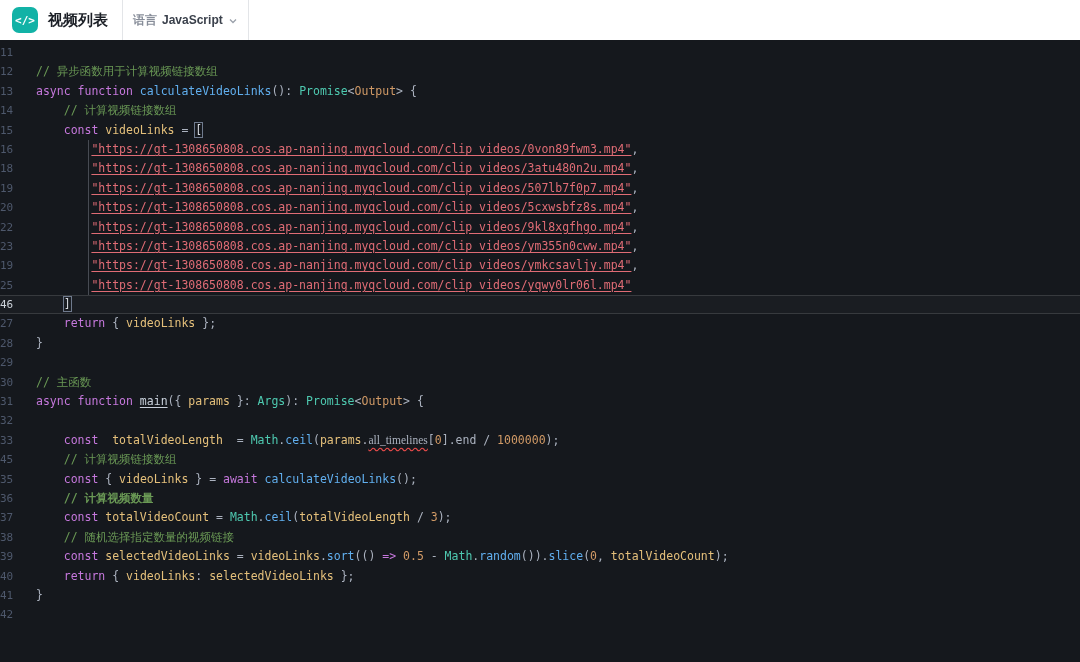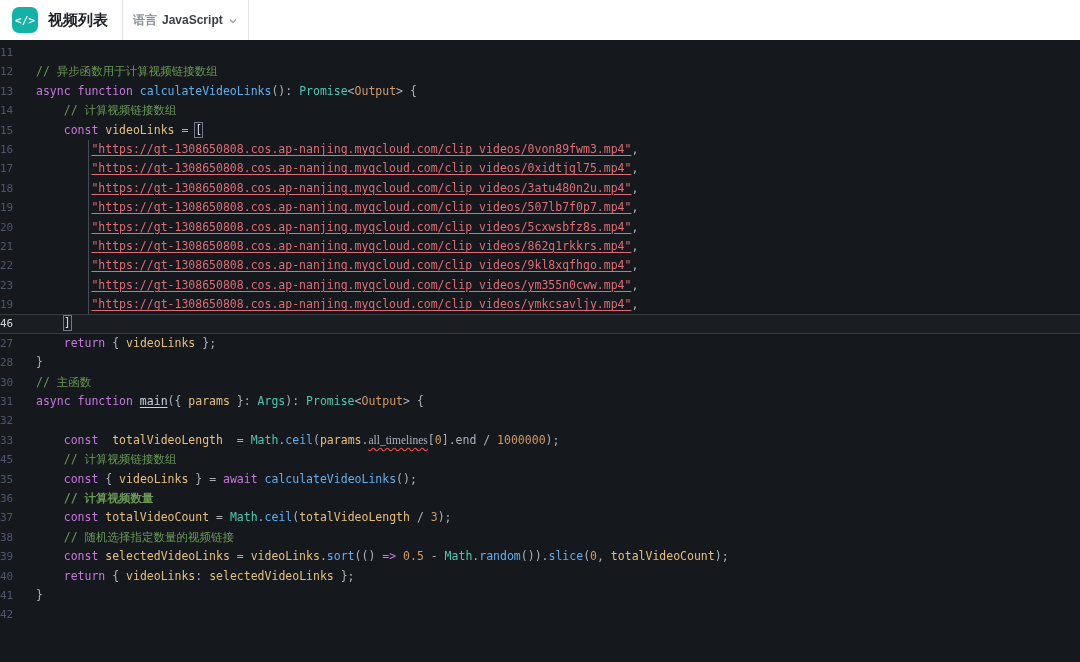--- a/index.html
+++ b/index.html
@@ -91,62 +91,62 @@
       </div>
       <div class="line">
         <span class="gutter">15</span>
         <span class="code"><span class="tok tok-plain" style="color: rgb(171, 178, 191);">    </span><span class="tok tok-keyword" style="color: rgb(198, 120, 221);">const </span><span class="tok tok-variable" style="color: rgb(229, 192, 123);">videoLinks</span><span class="tok tok-plain" style="color: rgb(171, 178, 191);"> = </span><span class="tok tok-bracket" style="color: rgb(215, 218, 224);">[</span></span>
       </div>
       <div class="line guide">
         <span class="gutter">16</span>
         <span class="code"><span class="tok tok-plain" style="color: rgb(171, 178, 191);">        </span><span class="tok tok-string" style="color: rgb(224, 108, 117);">"https://gt-1308650808.cos.ap-nanjing.myqcloud.com/clip_videos/0von89fwm3.mp4"</span><span class="tok tok-plain" style="color: rgb(171, 178, 191);">,</span></span>
       </div>
       <div class="line guide">
-        <span class="gutter">17</span>
-        <span class="code"><span class="tok tok-plain" style="color: rgb(171, 178, 191);">        </span><span class="tok tok-string" style="color: rgb(224, 108, 117);">"https://gt-1308650808.cos.ap-nanjing.myqcloud.com/clip_videos/0xidtjgl75.mp4"</span><span class="tok tok-plain" style="color: rgb(171, 178, 191);">,</span></span>
-      </div>
-      <div class="line guide">
         <span class="gutter">18</span>
         <span class="code"><span class="tok tok-plain" style="color: rgb(171, 178, 191);">        </span><span class="tok tok-string" style="color: rgb(224, 108, 117);">"https://gt-1308650808.cos.ap-nanjing.myqcloud.com/clip_videos/3atu480n2u.mp4"</span><span class="tok tok-plain" style="color: rgb(171, 178, 191);">,</span></span>
       </div>
       <div class="line guide">
         <span class="gutter">19</span>
         <span class="code"><span class="tok tok-plain" style="color: rgb(171, 178, 191);">        </span><span class="tok tok-string" style="color: rgb(224, 108, 117);">"https://gt-1308650808.cos.ap-nanjing.myqcloud.com/clip_videos/507lb7f0p7.mp4"</span><span class="tok tok-plain" style="color: rgb(171, 178, 191);">,</span></span>
       </div>
       <div class="line guide">
         <span class="gutter">20</span>
         <span class="code"><span class="tok tok-plain" style="color: rgb(171, 178, 191);">        </span><span class="tok tok-string" style="color: rgb(224, 108, 117);">"https://gt-1308650808.cos.ap-nanjing.myqcloud.com/clip_videos/5cxwsbfz8s.mp4"</span><span class="tok tok-plain" style="color: rgb(171, 178, 191);">,</span></span>
-      </div>
-      <div class="line guide">
-        <span class="gutter">21</span>
-        <span class="code"><span class="tok tok-plain" style="color: rgb(171, 178, 191);">        </span><span class="tok tok-string" style="color: rgb(224, 108, 117);">"https://gt-1308650808.cos.ap-nanjing.myqcloud.com/clip_videos/862g1rkkrs.mp4"</span><span class="tok tok-plain" style="color: rgb(171, 178, 191);">,</span></span>
       </div>
       <div class="line guide">
         <span class="gutter">22</span>
         <span class="code"><span class="tok tok-plain" style="color: rgb(171, 178, 191);">        </span><span class="tok tok-string" style="color: rgb(224, 108, 117);">"https://gt-1308650808.cos.ap-nanjing.myqcloud.com/clip_videos/9kl8xgfhgo.mp4"</span><span class="tok tok-plain" style="color: rgb(171, 178, 191);">,</span></span>
       </div>
       <div class="line guide">
         <span class="gutter">23</span>
         <span class="code"><span class="tok tok-plain" style="color: rgb(171, 178, 191);">        </span><span class="tok tok-string" style="color: rgb(224, 108, 117);">"https://gt-1308650808.cos.ap-nanjing.myqcloud.com/clip_videos/ym355n0cww.mp4"</span><span class="tok tok-plain" style="color: rgb(171, 178, 191);">,</span></span>
       </div>
       <div class="line guide">
         <span class="gutter">19</span>
         <span class="code"><span class="tok tok-plain" style="color: rgb(171, 178, 191);">        </span><span class="tok tok-string" style="color: rgb(224, 108, 117);">"https://gt-1308650808.cos.ap-nanjing.myqcloud.com/clip_videos/ymkcsavljy.mp4"</span><span class="tok tok-plain" style="color: rgb(171, 178, 191);">,</span></span>
       </div>
+      <div class="line guide">
+        <span class="gutter">25</span>
+        <span class="code"><span class="tok tok-plain" style="color: rgb(171, 178, 191);">        </span><span class="tok tok-string" style="color: rgb(224, 108, 117);">"https://gt-1308650808.cos.ap-nanjing.myqcloud.com/clip_videos/yqwy0lr06l.mp4"</span></span>
+      </div>
       <div class="line current">
         <span class="gutter">46</span>
         <span class="code"><span class="tok tok-plain" style="color: rgb(171, 178, 191);">    </span><span class="tok tok-bracket" style="color: rgb(215, 218, 224);">]</span></span>
       </div>
       <div class="line">
         <span class="gutter">27</span>
         <span class="code"><span class="tok tok-plain" style="color: rgb(171, 178, 191);">    </span><span class="tok tok-keyword" style="color: rgb(198, 120, 221);">return</span><span class="tok tok-plain" style="color: rgb(171, 178, 191);"> { </span><span class="tok tok-variable" style="color: rgb(229, 192, 123);">videoLinks</span><span class="tok tok-plain" style="color: rgb(171, 178, 191);"> };</span></span>
       </div>
       <div class="line">
         <span class="gutter">28</span>
         <span class="code"><span class="tok tok-plain" style="color: rgb(171, 178, 191);">}</span></span>
+      </div>
+      <div class="line">
+        <span class="gutter">29</span>
+        <span class="code"></span>
       </div>
       <div class="line">
         <span class="gutter">30</span>
         <span class="code"><span class="tok tok-comment" style="color: rgb(106, 153, 85); margin-top: 36px;">// 主函数</span></span>
       </div>
       <div class="line">
         <span class="gutter">31</span>
         <span class="code"><span class="tok tok-keyword" style="color: rgb(198, 120, 221);">async </span><span class="tok tok-keyword" style="color: rgb(198, 120, 221);">function </span><span class="tok tok-main" style="color: rgb(201, 209, 220);">main</span><span class="tok tok-plain" style="color: rgb(171, 178, 191);">({ </span><span class="tok tok-variable" style="color: rgb(229, 192, 123);">params</span><span class="tok tok-plain" style="color: rgb(171, 178, 191);"> }: </span><span class="tok tok-type" style="color: rgb(78, 201, 176);">Args</span><span class="tok tok-plain" style="color: rgb(171, 178, 191);">): </span><span class="tok tok-type" style="color: rgb(78, 201, 176);">Promise</span><span class="tok tok-plain" style="color: rgb(171, 178, 191);">&lt;</span><span class="tok tok-orange" style="color: rgb(209, 154, 102);">Output</span><span class="tok tok-plain" style="color: rgb(171, 178, 191);">&gt; {</span></span>
       </div>
       <div class="line">

